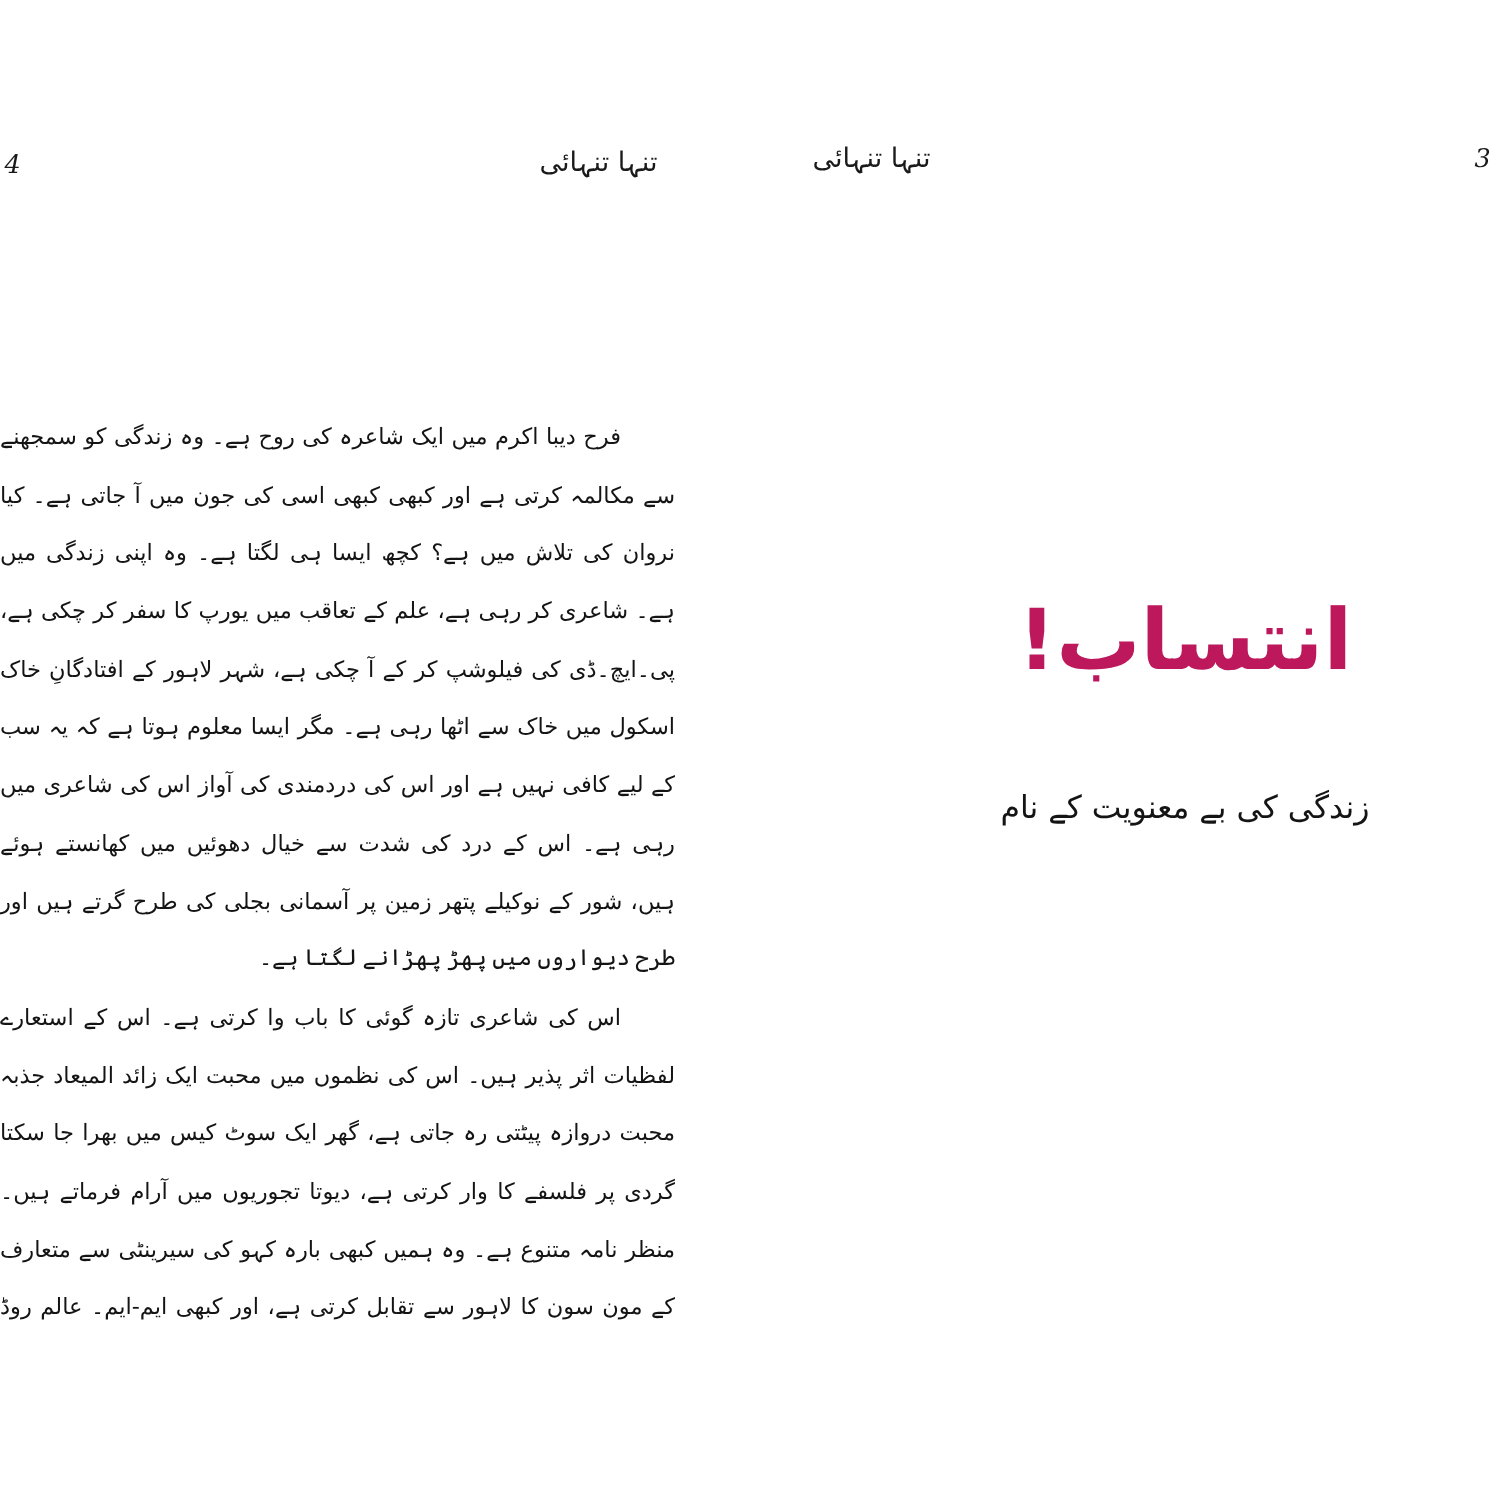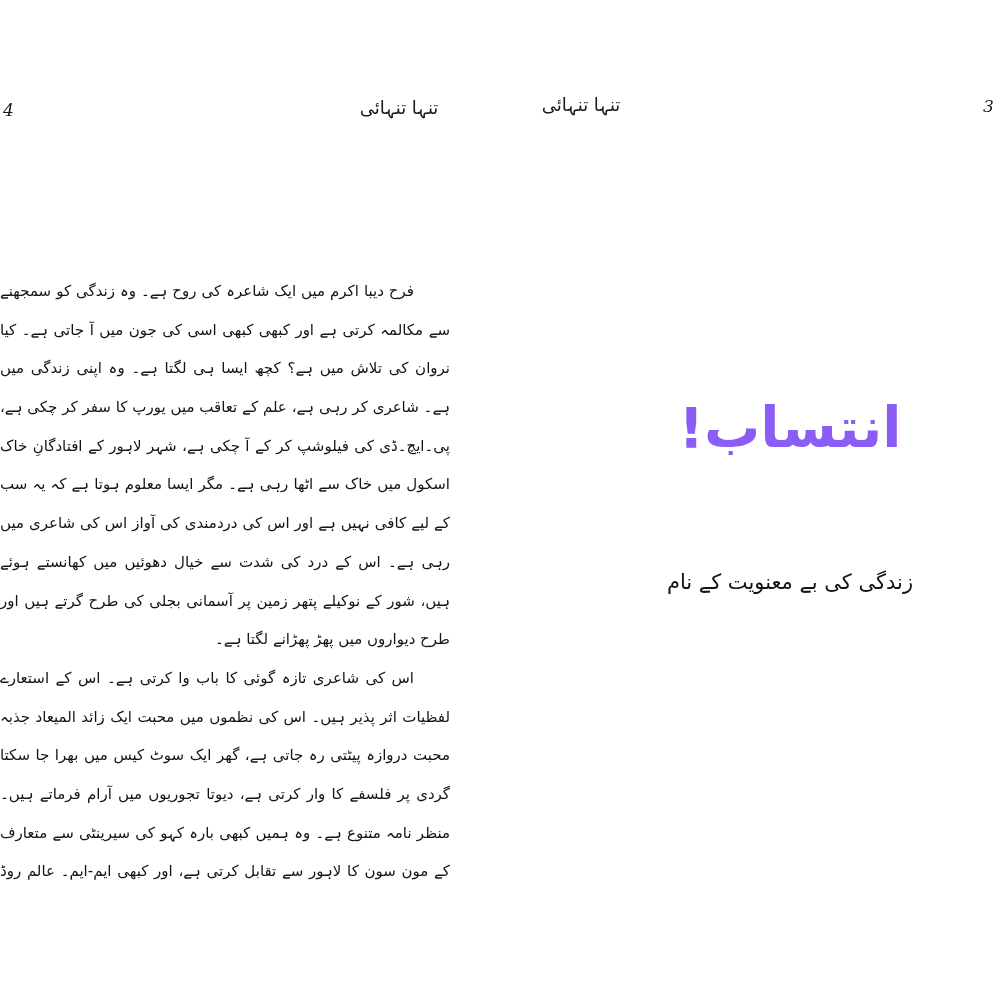--- a/index.html
+++ b/index.html
@@ -46,35 +46,36 @@
     text-align: justify;
     text-align-last: justify;
     overflow: hidden;
     white-space: normal;
     color: #141414;
   }
   .body-line.indent { padding-right: 36px; }
   .body-line.para-end {
     text-align: center;
     text-align-last: right;
+    font-family: Liberation Serif, serif;
   }
 
   
   #dedication-heading {
     left: 645px; top: 378px; width: 290px;
     direction: rtl;
     text-align: center;
     font-size: 56px;
     line-height: 100px;
     font-weight: bold;
-    color: #8b5cf6;
+    color: #be185d;
     white-space: nowrap;
   }
   #dedication-line {
-    left: 645px; top: 562px; width: 290px;
+    left: 645px; top: 518px; width: 290px;
     direction: rtl;
     text-align: center;
     font-size: 21px;
     line-height: 40px;
     color: #141414;
     white-space: nowrap;
   }
 </style>
 </head>
 <body>

